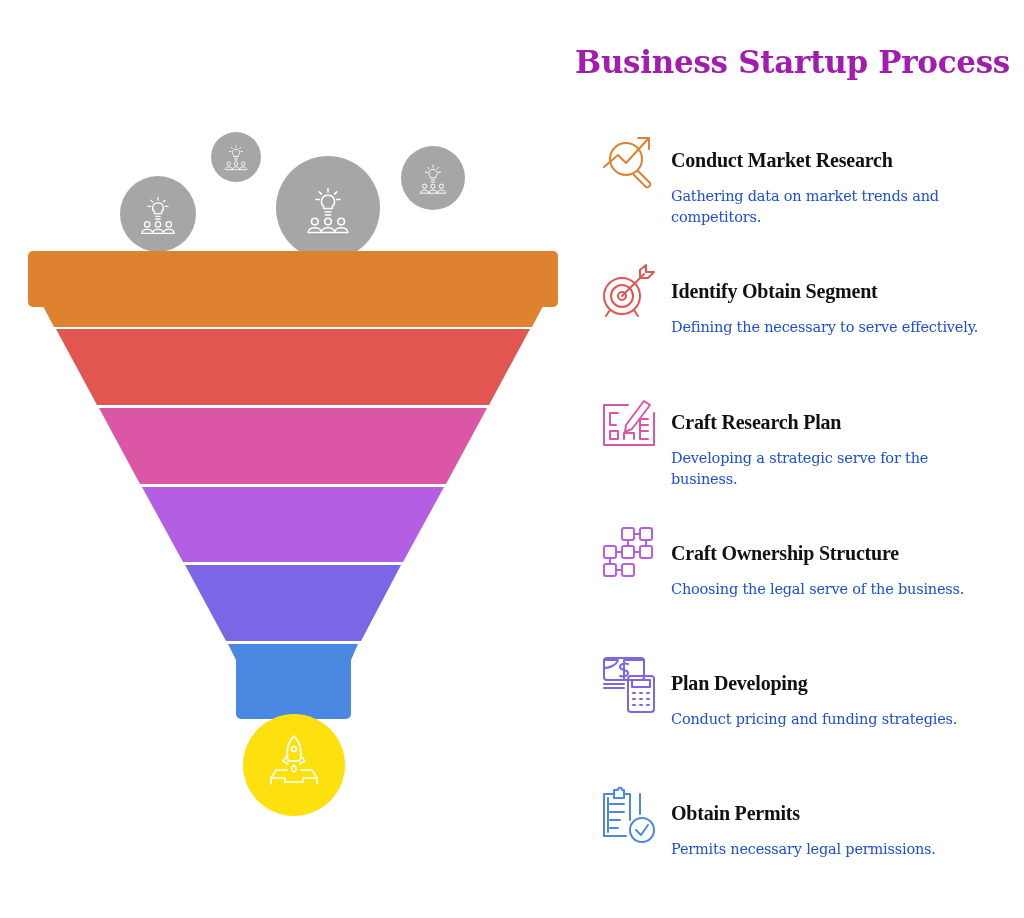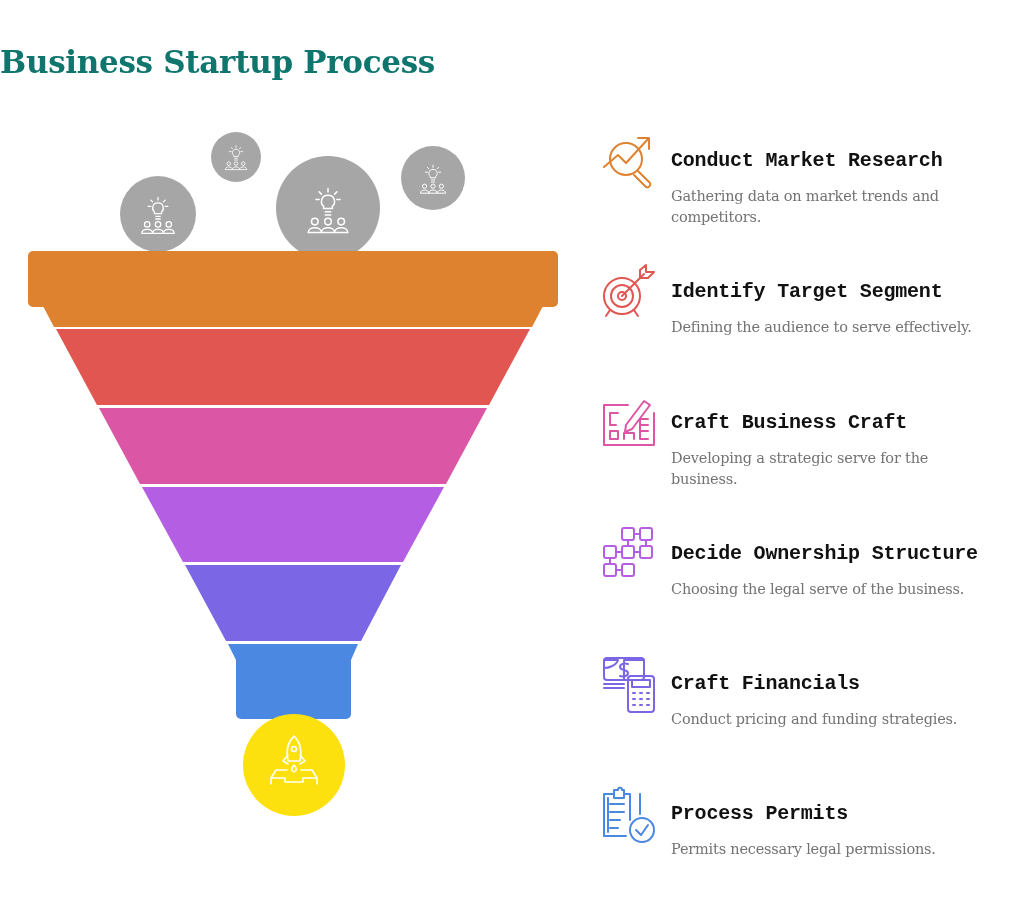--- a/index.html
+++ b/index.html
@@ -1,22 +1,22 @@
 <!DOCTYPE html>
 <html><head>
 <meta charset="utf-8">
 <style>
   html, body { margin: 0; padding: 0; background: #ffffff; }
   body { width: 1024px; height: 918px; position: relative; overflow: hidden; font-family: "DejaVu Serif", "Liberation Serif", serif; }
-  .title { position: absolute; left: 0; width: 1010px; top: 44px; text-align: left; font-size: 31px; font-weight: bold; color: #0f766e; font-family: "DejaVu Serif", serif; letter-spacing: -0.3px; }
+  .title { position: absolute; left: 0; width: 1010px; top: 44px; text-align: right; font-size: 31px; font-weight: bold; color: #a21caf; font-family: "DejaVu Serif", serif; letter-spacing: -0.3px; }
   .funnel-svg { position: absolute; left: 0; top: 0; }
   .step { position: absolute; left: 600px; width: 420px; }
   .step .icon { position: absolute; left: 0; top: 0; width: 60px; height: 60px; }
-  .step .name { position: absolute; left: 71px; top: 16px; font-size: 20px; font-weight: bold; color: #111; white-space: nowrap; font-family: Liberation Mono, monospace; letter-spacing: -0.2px; }
-  .step .desc { position: absolute; left: 71px; top: 53px; width: 320px; font-size: 14.5px; line-height: 21px; color: #737373; font-family: "DejaVu Serif", serif; letter-spacing: -0.2px; }
+  .step .name { position: absolute; left: 71px; top: 16px; font-size: 20px; font-weight: bold; color: #111; white-space: nowrap; font-family: Liberation Serif, serif; letter-spacing: -0.2px; }
+  .step .desc { position: absolute; left: 71px; top: 53px; width: 320px; font-size: 14.5px; line-height: 21px; color: #1d4ed8; font-family: "DejaVu Serif", serif; letter-spacing: -0.2px; }
 </style>
 </head>
 <body>
 
 <div class="title">Business Startup Process</div>
 
 <svg class="funnel-svg" width="600" height="918" viewBox="0 0 600 918">
   <defs>
     <g id="idea">
 
@@ -95,75 +95,75 @@
   <svg class="icon" viewBox="0 0 60 60">
     <g stroke="#E25652" stroke-width="2" fill="none" stroke-linecap="round" stroke-linejoin="round">
       <circle cx="22" cy="32" r="18"></circle>
       <circle cx="22" cy="32" r="11"></circle>
       <circle cx="22" cy="32" r="4"></circle>
       <path d="M22,32 L44,10"></path>
       <path d="M40,6 L40,14 L48,14 L54,8 L46,8 L46,1 Z"></path>
       <path d="M10,46 L6,52 M34,46 L38,52"></path>
     </g>
   </svg>
-  <div class="name">Identify Target Segment</div>
-  <div class="desc">Defining the audience to serve effectively.</div>
+  <div class="name">Identify Obtain Segment</div>
+  <div class="desc">Defining the necessary to serve effectively.</div>
 </div>
 
 <div class="step" style="top:395px;">
   <svg class="icon" viewBox="0 0 60 60">
     <g stroke="#DB57A6" stroke-width="2" fill="none" stroke-linecap="round" stroke-linejoin="round">
       <path d="M28,10 L4,10 L4,50 L54,50 L54,18"></path>
       <path d="M26,30 L44,6 L50,10 L32,34 L25,37 Z"></path>
       <path d="M10,18 L18,18 M10,18 L10,30 L16,30 M10,36 L18,36 L18,44 L10,44 Z M24,44 L24,38 L34,38 L34,44 M40,24 L48,24 M40,30 L48,30 M40,24 L40,44 L48,44 M40,36 L48,36"></path>
     </g>
   </svg>
-  <div class="name">Craft Business Craft</div>
+  <div class="name">Craft Research Plan</div>
   <div class="desc">Developing a strategic serve for the business.</div>
 </div>
 
 <div class="step" style="top:526px;">
   <svg class="icon" viewBox="0 0 60 60">
     <g stroke="#B45EE3" stroke-width="2" fill="none" stroke-linecap="round" stroke-linejoin="round">
       <rect x="22" y="2" width="12" height="12" rx="2"></rect>
       <rect x="40" y="2" width="12" height="12" rx="2"></rect>
       <rect x="4" y="20" width="12" height="12" rx="2"></rect>
       <rect x="22" y="20" width="12" height="12" rx="2"></rect>
       <rect x="40" y="20" width="12" height="12" rx="2"></rect>
       <rect x="4" y="38" width="12" height="12" rx="2"></rect>
       <rect x="22" y="38" width="12" height="12" rx="2"></rect>
       <path d="M34,8 L40,8 M16,26 L22,26 M34,26 L40,26 M16,44 L22,44 M28,14 L28,20 M10,32 L10,38 M46,14 L46,20"></path>
     </g>
   </svg>
-  <div class="name">Decide Ownership Structure</div>
+  <div class="name">Craft Ownership Structure</div>
   <div class="desc">Choosing the legal serve of the business.</div>
 </div>
 
 <div class="step" style="top:656px;">
   <svg class="icon" viewBox="0 0 60 60">
     <g stroke="#7B66E6" stroke-width="2" fill="none" stroke-linecap="round" stroke-linejoin="round">
       <path d="M24,4 L44,4 L44,14 M4,4 L18,4 C16,10 8,12 4,12 Z"></path>
       <rect x="4" y="2" width="40" height="22" rx="3"></rect>
       <path d="M28,8 C24,7 20,8 20,11 C20,15 28,13 28,17 C28,20 24,21 20,20 M24,5 L24,23"></path>
       <path d="M4,28 L24,28 M4,32 L24,32"></path>
       <rect x="28" y="20" width="26" height="36" rx="3"></rect>
       <rect x="32" y="24" width="18" height="7"></rect>
       <path d="M33,37 L35,37 M40,37 L42,37 M47,37 L49,37 M33,43 L35,43 M40,43 L42,43 M47,43 L49,43 M33,49 L35,49 M40,49 L42,49 M47,49 L49,49"></path>
     </g>
   </svg>
-  <div class="name">Craft Financials</div>
+  <div class="name">Plan Developing</div>
   <div class="desc">Conduct pricing and funding strategies.</div>
 </div>
 
 <div class="step" style="top:786px;">
   <svg class="icon" viewBox="0 0 60 60">
     <g stroke="#4B88E2" stroke-width="2" fill="none" stroke-linecap="round" stroke-linejoin="round">
       <path d="M30,34 L30,8 L24,8 M14,8 L4,8 L4,50 L26,50"></path>
       <path d="M14,8 L14,4 L18,4 C18,1 22,1 22,4 L24,4 L24,12 L14,12 Z"></path>
       <path d="M10,18 L24,18 M10,26 L24,26 M10,34 L20,34 M10,42 L18,42"></path>
       <path d="M8,12 L8,46 M40,8 L40,28"></path>
       <circle cx="42" cy="44" r="12"></circle>
       <path d="M36,44 L41,49 L48,39"></path>
     </g>
   </svg>
-  <div class="name">Process Permits</div>
+  <div class="name">Obtain Permits</div>
   <div class="desc">Permits necessary legal permissions.</div>
 </div>
 
 </body></html>

